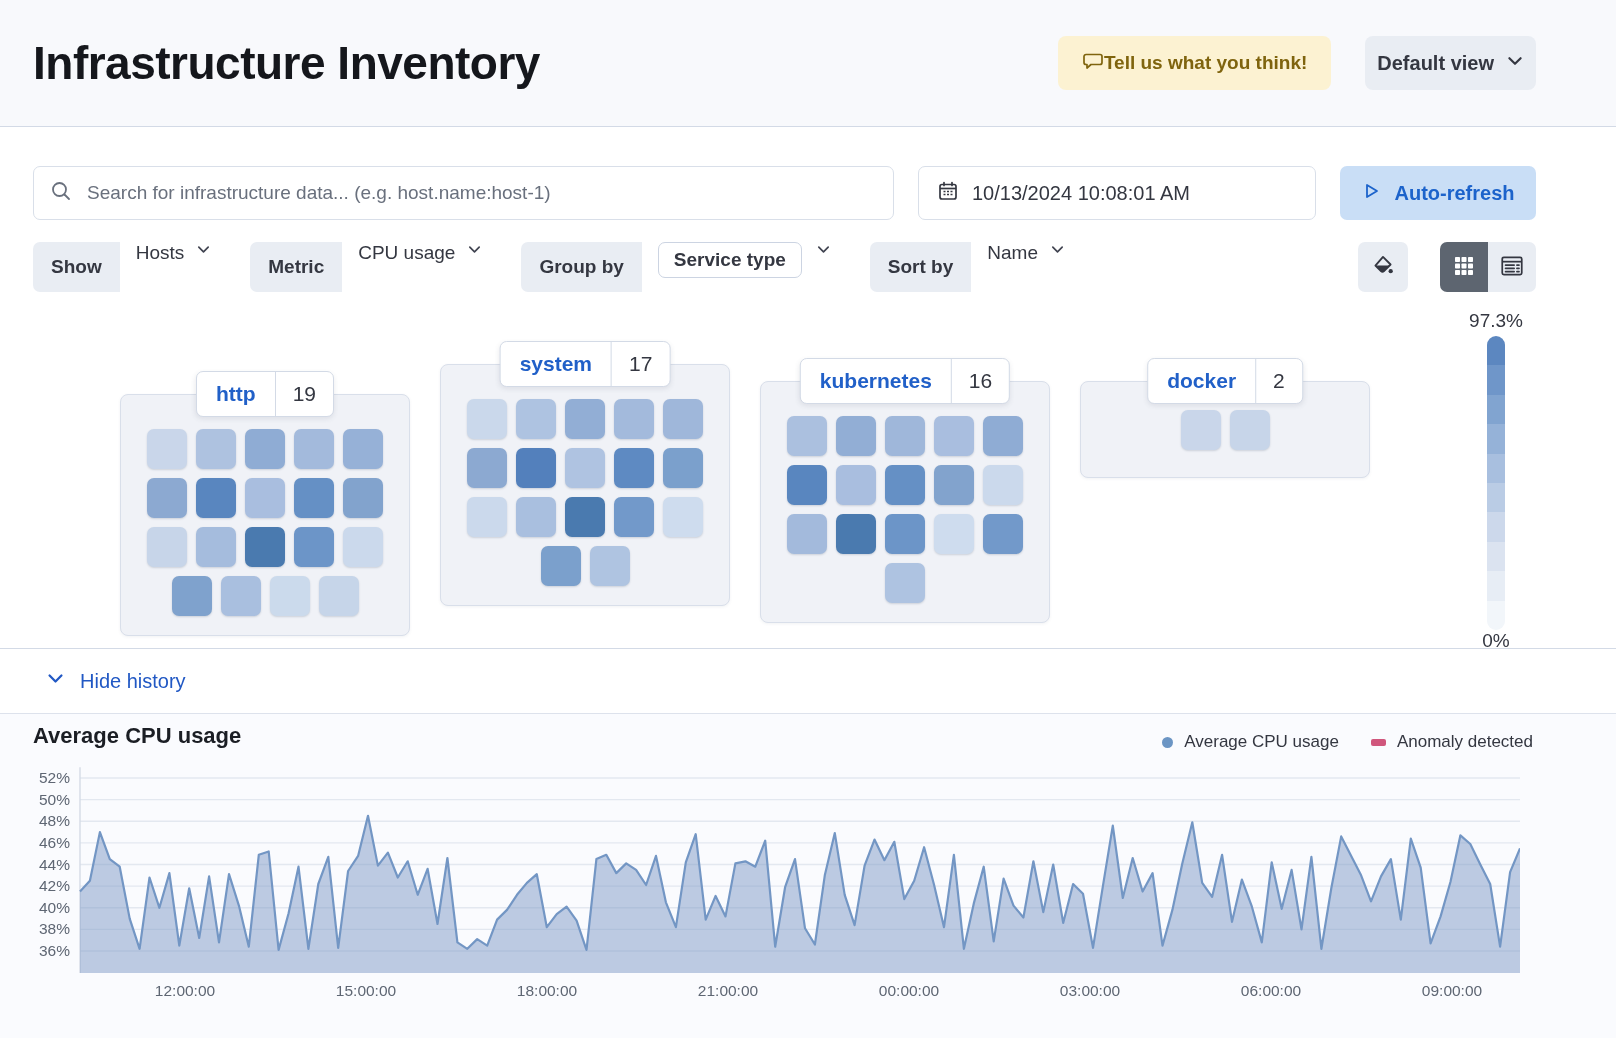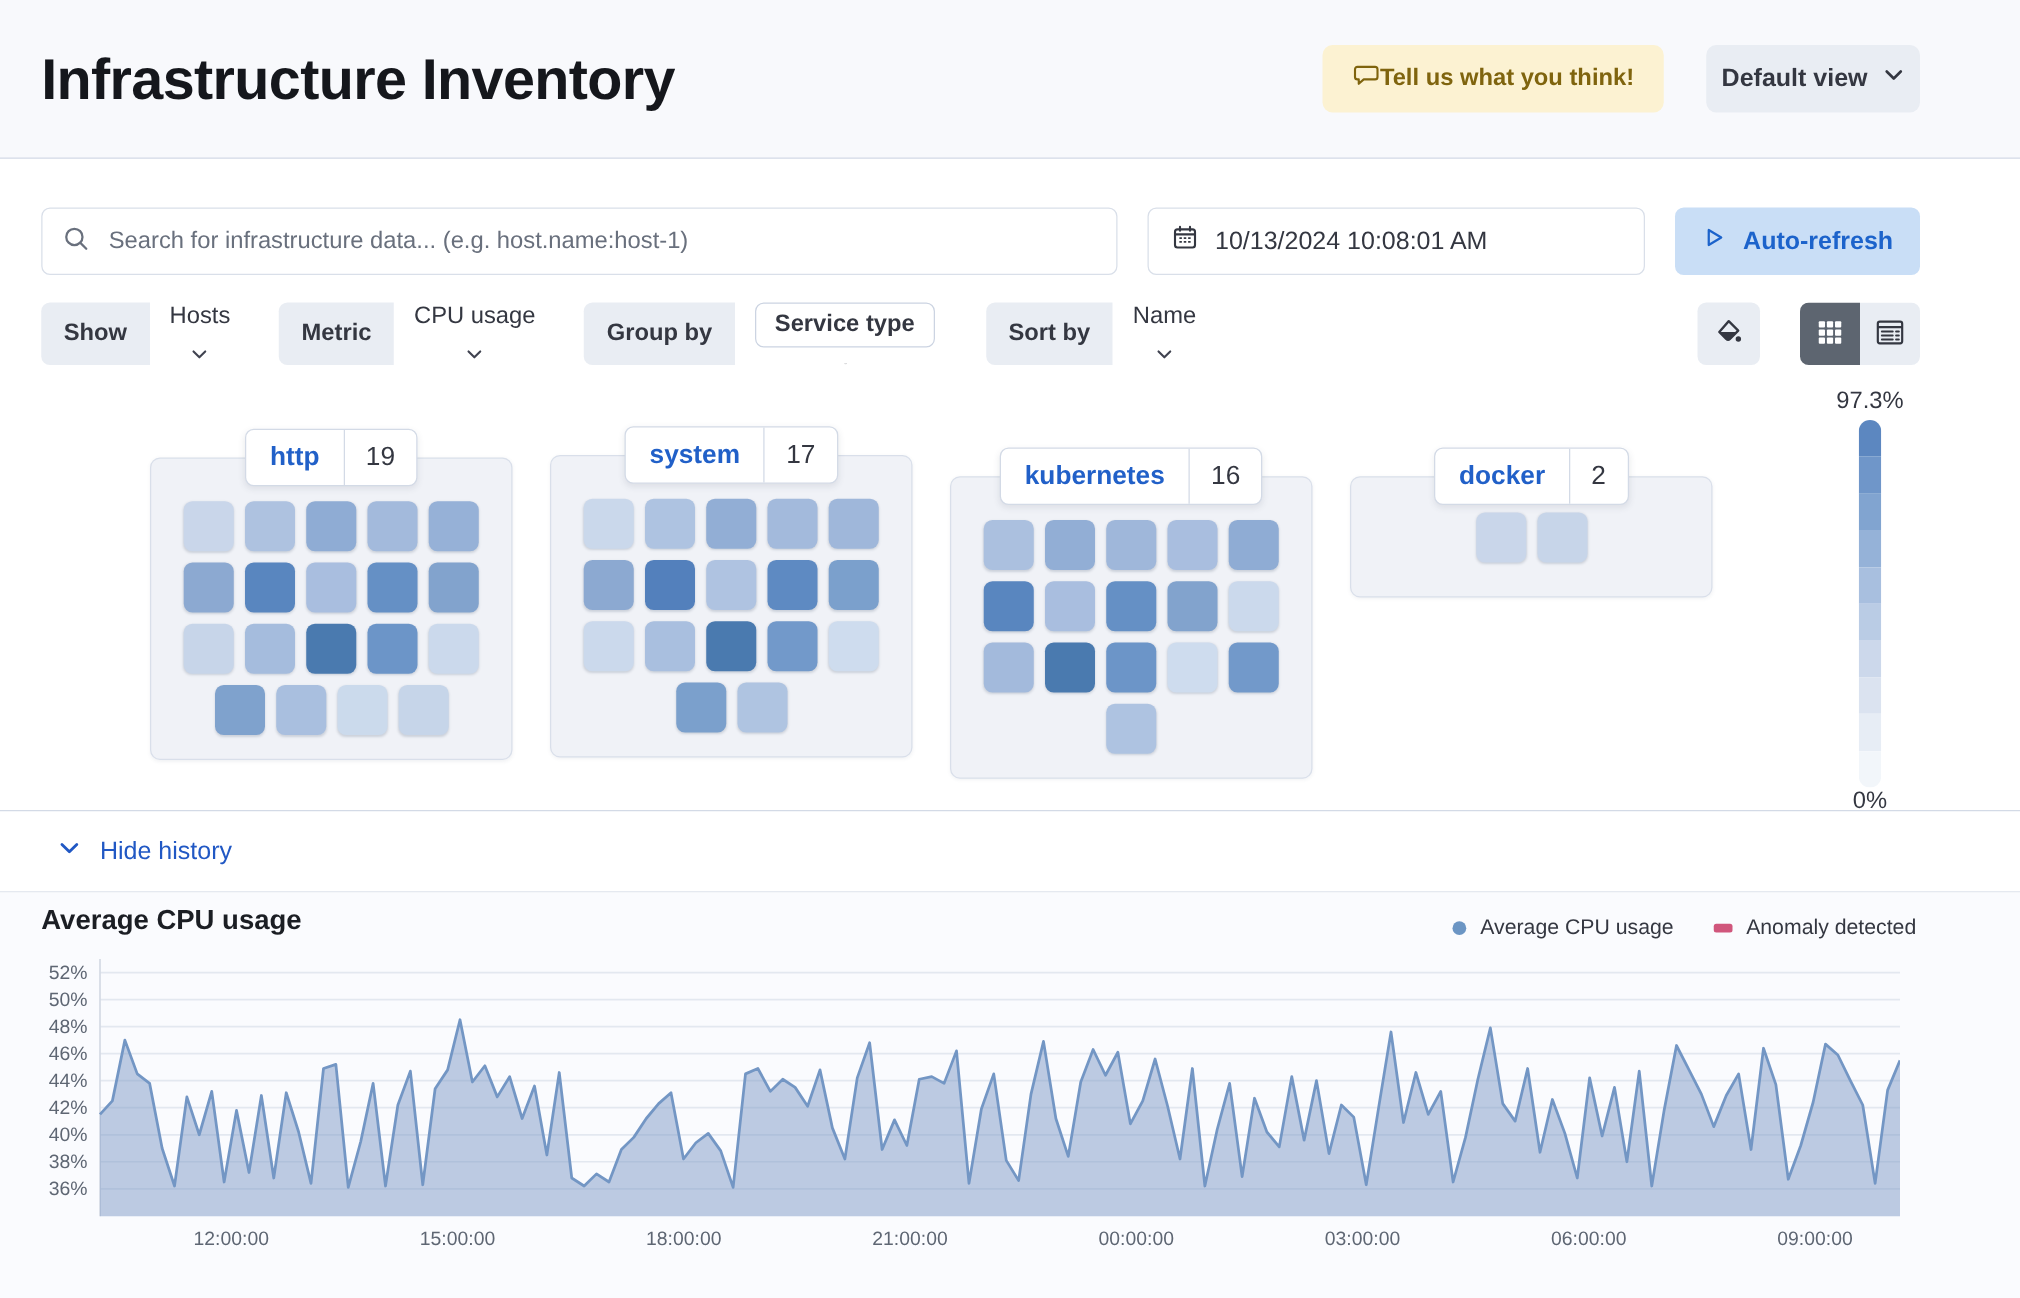--- a/index.html
+++ b/index.html
@@ -43,39 +43,39 @@
     background:#c9def6; color:#1c63cb; font-size:20px; font-weight:700;
   }
 
   
   .filter-row { position:absolute; top:242px; left:33px; right:80px; height:50px; display:flex; align-items:center; gap:23px; }
   .filter { display:flex; align-items:stretch; height:50px; border-radius:7px; background:#fff; }
   .filter .lbl {
     background:#e9edf3; display:flex; align-items:center; padding:4px 18px;
     font-weight:700; font-size:19px; border-radius:7px 0 0 7px; color:#343741;
   }
-  .filter .val { display:flex; align-items:center; gap:12px; padding:0 16px; font-size:19px; color:#343741;flex-direction:column; }
+  .filter .val { display:flex; align-items:flex-start; gap:12px; padding:0 16px; font-size:19px; color:#343741; }
   .filter .pillval {
     border:1px solid #ccd4e2; border-radius:7px; padding:6px 15px; font-weight:600; margin-right:2px;
   }
   .spacer { flex:1; }
   .icon-btn { width:50px; height:50px; border-radius:7px; background:#e9edf3; }
   .view-toggle { display:flex; border-radius:7px; overflow:hidden; margin-left:9px; }
   .view-toggle .tbtn { width:48px; height:50px; }
   .view-toggle .sel { background:#5d6570; }
   .view-toggle .unsel { background:#e9edf3; }
 
   
   .waffle { position:absolute; top:300px; left:0; right:0; height:348px; background:#fff; }
   .group {
     position:absolute; width:290px; height:242px;
     background:#f0f2f7; border:1px solid #d9dfea; border-radius:8px;
     box-shadow:0 1px 3px rgba(80,90,110,0.08);
   }
-  .g0 { left:120px; top:66px; } .g1 { left:440px; top:64px; } .g2 { left:760px; top:81px; }
+  .g0 { left:120px; top:94px; } .g1 { left:440px; top:64px; } .g2 { left:760px; top:81px; }
   .g3 { left:1080px; top:81px; height:97px; }
   .pill {
     position:absolute; top:-24px; left:50%; transform:translateX(-50%);
     background:#fff; border:1px solid #d3dae6; border-radius:7px; height:46px;
     display:flex; align-items:stretch; box-shadow:0 2px 5px rgba(60,70,90,0.10); white-space:nowrap;
   }
   .pill .name { color:#2160c8; font-weight:700; font-size:21px; padding:0 19px; display:flex; align-items:center; }
   .pill .sep { width:1px; background:#d3dae6; }
   .pill .count { padding:0 17px; font-size:21px; color:#343741; display:flex; align-items:center; }
   .tiles { position:absolute; inset:0; display:flex; flex-direction:column; justify-content:center; gap:9px; padding-top:14px; }

